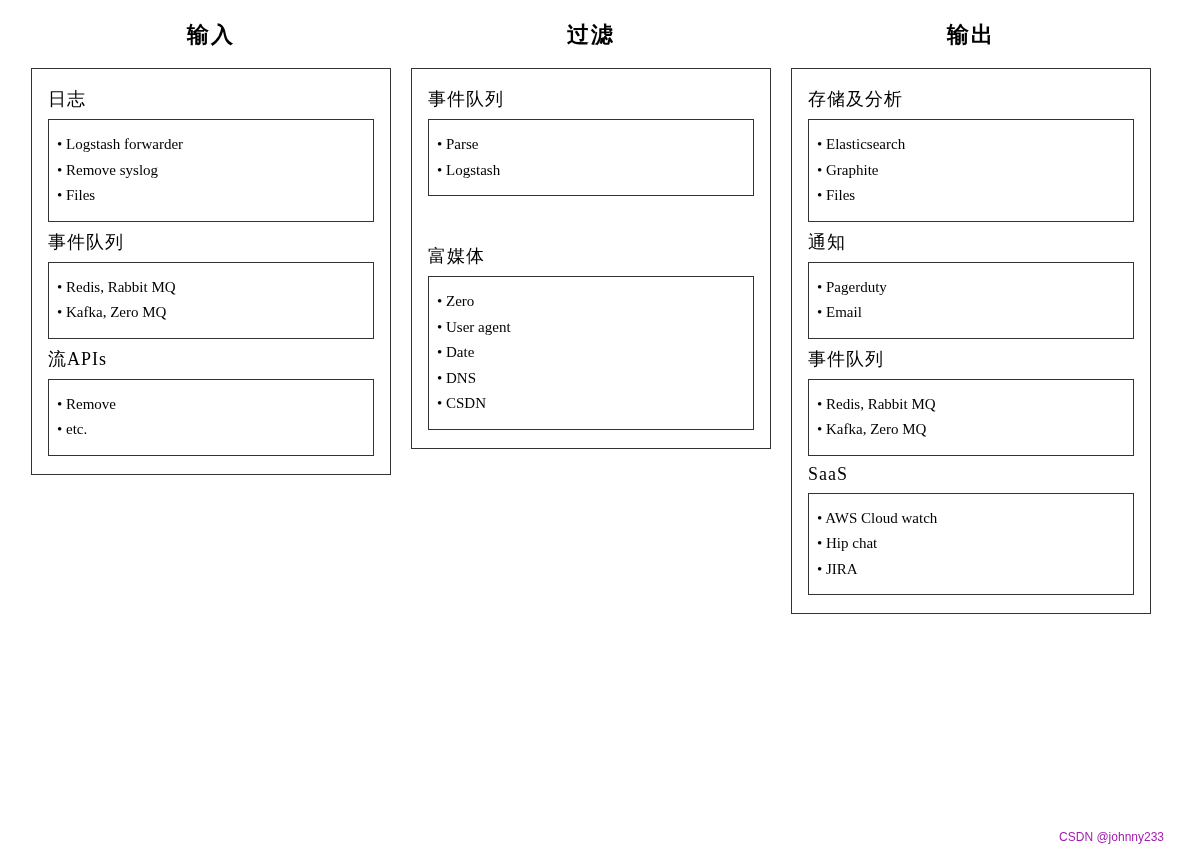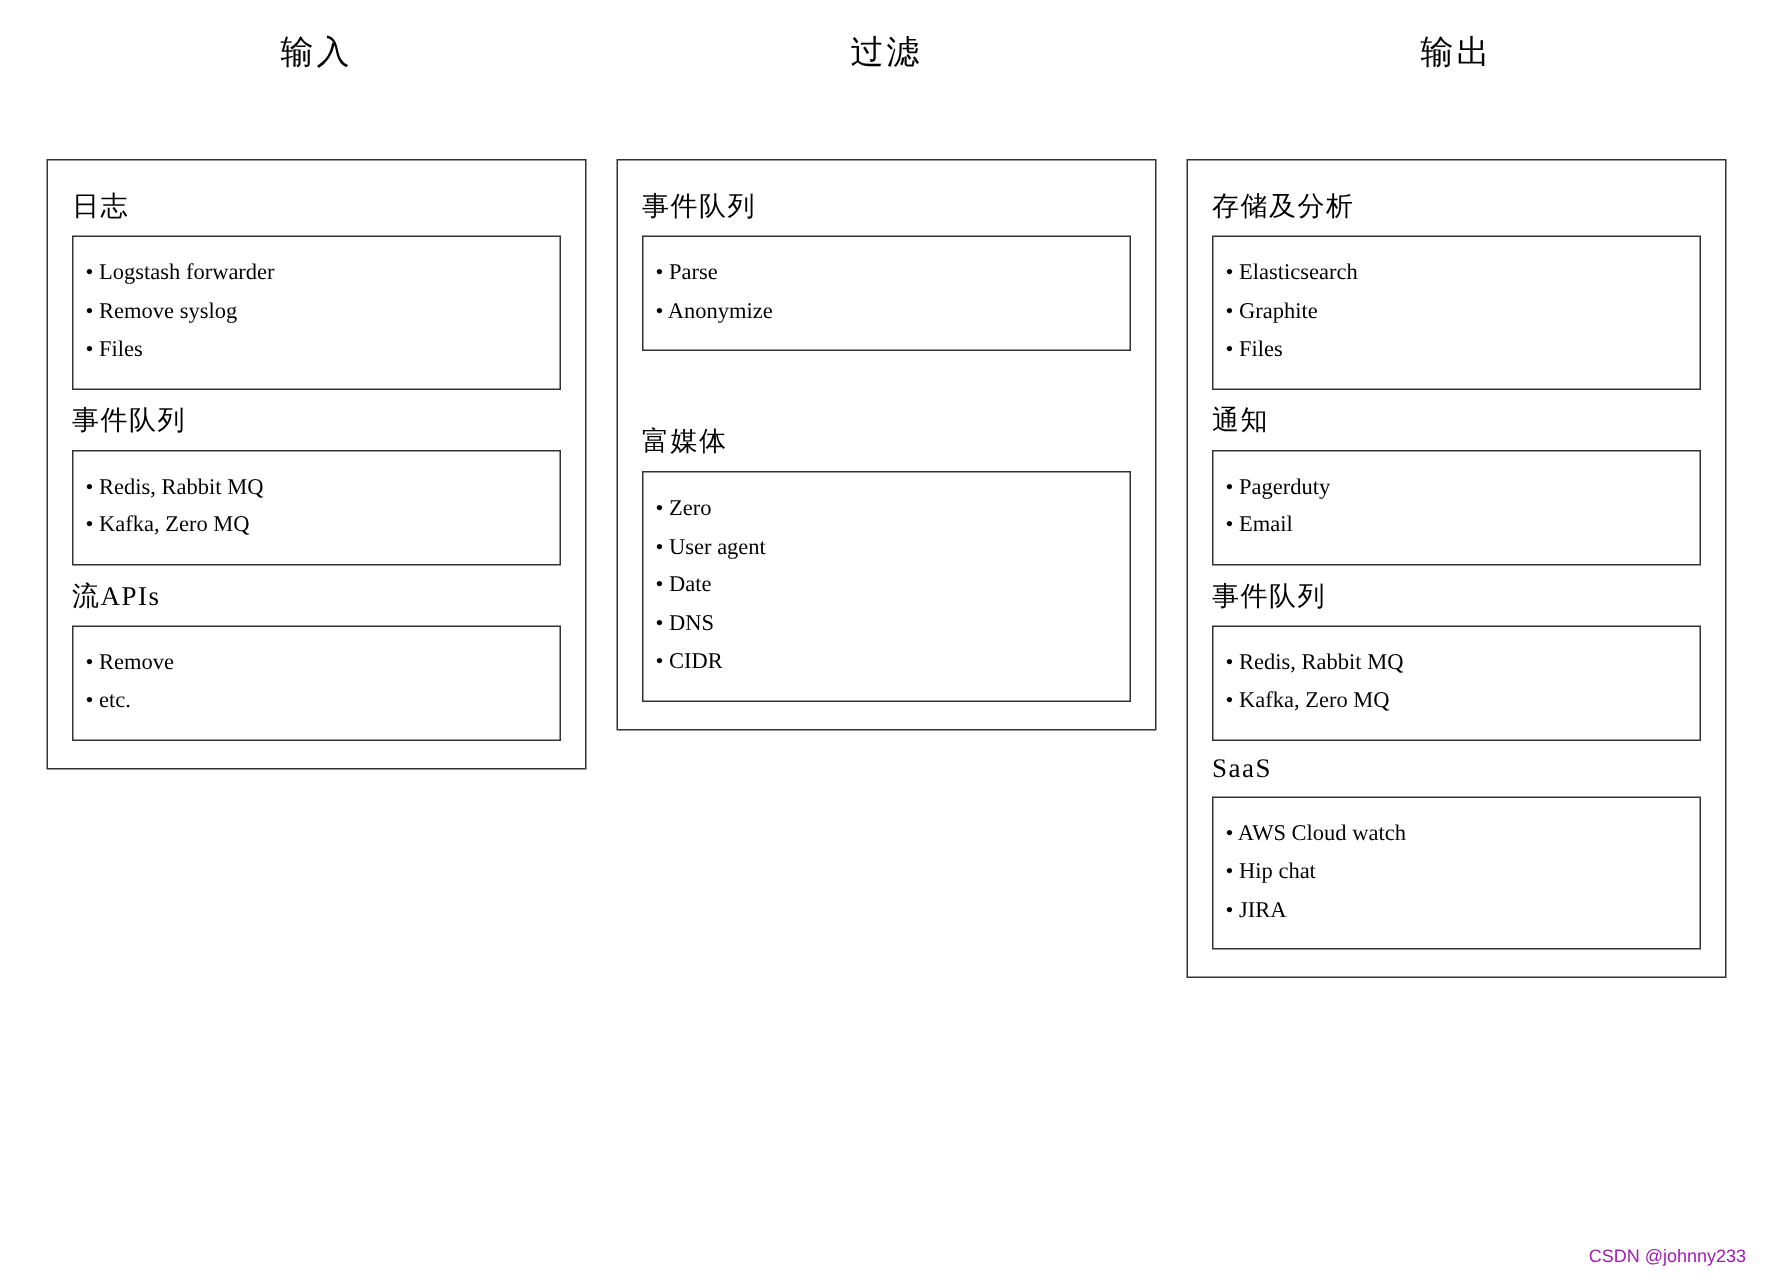--- a/index.html
+++ b/index.html
@@ -22,32 +22,31 @@
     }
     .column {
       flex: 1;
       display: flex;
       flex-direction: column;
       align-items: center;
       padding: 0 10px;
     }
     .column-title {
       font-size: 22px;
-      font-weight: normal;
+      font-weight: bold;
       margin-bottom: 18px;
       letter-spacing: 2px;
     }
     .outer-box {
       border: 1.5px solid #333;
       width: 100%;
       padding: 18px 16px 18px 16px;
       display: flex;
       flex-direction: column;
       gap: 0;
-      margin-top: 38px;
     }
     .section-label {
       font-size: 18px;
       font-weight: normal;
       margin-bottom: 8px;
       margin-top: 0;
       letter-spacing: 1px;
     }
     .inner-box {
       border: 1.5px solid #333;
@@ -131,34 +130,34 @@
       </div>
     </div>
     <div class="column col-middle">
       <div class="column-title">过滤</div>
       <div class="outer-box">
         <div class="section-block">
           <div class="section-label">事件队列</div>
           <div class="inner-box">
             <ul class="bullet-list">
               <li>Parse</li>
-              <li>Anonymize</li>
+              <li>Logstash</li>
             </ul>
           </div>
         </div>
         <div class="spacer"></div>
         <div class="section-block">
           <div class="section-label">富媒体</div>
           <div class="inner-box">
             <ul class="bullet-list">
               <li>Zero</li>
               <li>User agent</li>
               <li>Date</li>
               <li>DNS</li>
-              <li>CIDR</li>
+              <li>CSDN</li>
             </ul>
           </div>
         </div>
       </div>
     </div>
     <div class="column">
       <div class="column-title">输出</div>
       <div class="outer-box">
         <div class="section-block">
           <div class="section-label">存储及分析</div>

